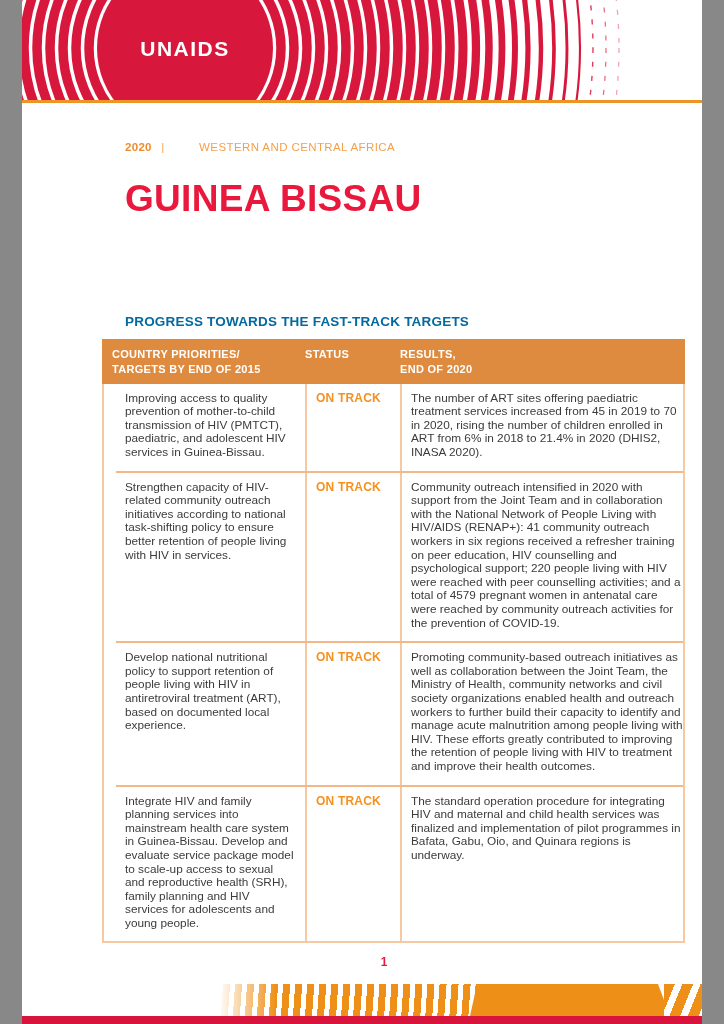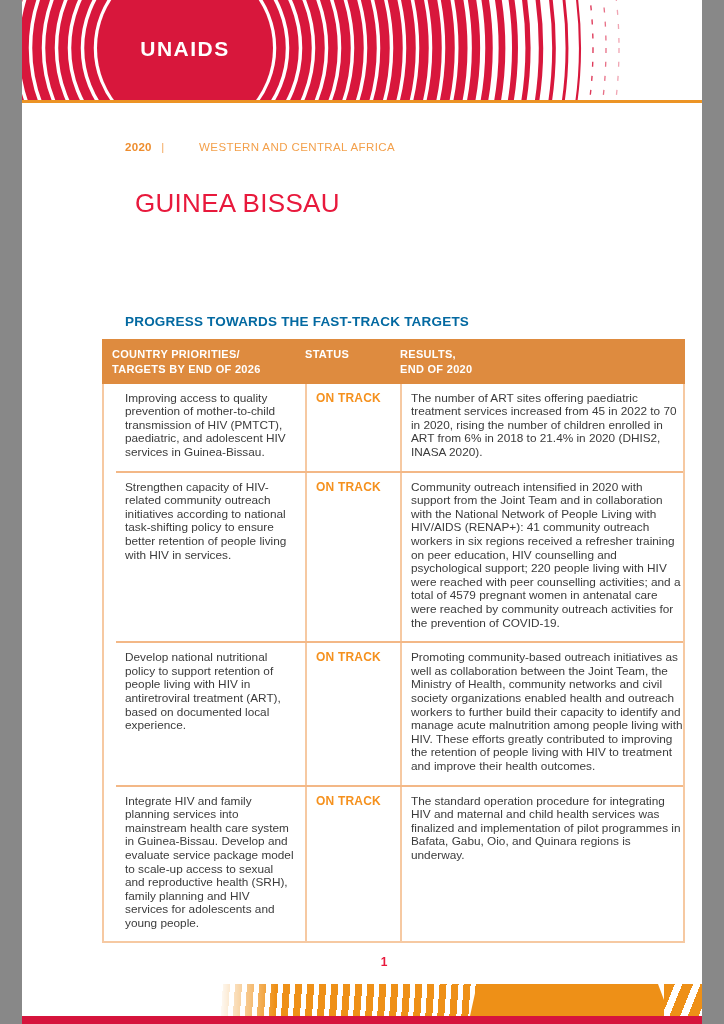--- a/index.html
+++ b/index.html
@@ -18,22 +18,22 @@
   }
   .orange-rule { position:absolute; top:100px; left:0; width:724px; height:3px; background:#EC9425; }
 
   
   .meta-line { position:absolute; left:103px; top:141px; font-size:11.5px; letter-spacing:0.3px; }
   .meta-year { color:#EE8D2E; font-weight:bold;text-align:right; }
   .meta-sep  { color:#F3A85C; margin:0 6px; }
   .meta-region { color:#F3A04B; font-weight:normal; letter-spacing:0.4px;margin-left:25px; }
 
   .doc-title {
-    position:absolute; left:101px; top:176px; margin:12px;
-    font-size:26px; font-weight:normal; color:#E8193C; letter-spacing:0.3px;
+    position:absolute; left:101px; top:176px; margin:2px;
+    font-size:37px; font-weight:bold; color:#E8193C; letter-spacing:0.3px;
   }
   .doc-subtitle {
     position:absolute; left:103px; top:221px;
     font-size:18px; font-style:italic; color:#E8193C;
   }
   .section-heading {
     position:absolute; left:103px; top:314px; margin:0;
     font-size:13.5px; font-weight:bold; color:#0369a1; letter-spacing:0.2px;
   }
 
@@ -125,30 +125,30 @@
     <span class="meta-region">WESTERN AND CENTRAL AFRICA</span>
   </div>
 
   <h1 class="doc-title">GUINEA BISSAU</h1>
 
   <h2 class="section-heading">PROGRESS TOWARDS THE FAST-TRACK TARGETS</h2>
 
   <div class="ft-table">
     <div class="ft-head">
       <div class="th">COUNTRY PRIORITIES/
-TARGETS BY END OF 2026</div>
+TARGETS BY END OF 2015</div>
       <div class="th">STATUS</div>
       <div class="th">RESULTS,
 END OF 2020</div>
     </div>
     <div class="ft-body">
       <div class="ft-row">
         <div class="cell cell-priority">Improving access to quality prevention of mother-to-child transmission of HIV (PMTCT), paediatric, and adolescent HIV services in Guinea-Bissau.</div>
         <div class="cell cell-status">ON TRACK</div>
-        <div class="cell cell-result">The number of ART sites offering paediatric treatment services increased from 45 in 2022 to 70 in 2020, rising the number of children enrolled in ART from 6% in 2018 to 21.4% in 2020 (DHIS2, INASA 2020).</div>
+        <div class="cell cell-result">The number of ART sites offering paediatric treatment services increased from 45 in 2019 to 70 in 2020, rising the number of children enrolled in ART from 6% in 2018 to 21.4% in 2020 (DHIS2, INASA 2020).</div>
       </div>
       <div class="ft-row">
         <div class="cell cell-priority">Strengthen capacity of HIV-related community outreach initiatives according to national task-shifting policy to ensure better retention of people living with HIV in services.</div>
         <div class="cell cell-status">ON TRACK</div>
         <div class="cell cell-result">Community outreach intensified in 2020 with support from the Joint Team and in collaboration with the National Network of People Living with HIV/AIDS (RENAP+): 41 community outreach workers in six regions received a refresher training on peer education, HIV counselling and psychological support; 220 people living with HIV were reached with peer counselling activities; and a total of 4579 pregnant women in antenatal care were reached by community outreach activities for the prevention of COVID-19.</div>
       </div>
       <div class="ft-row">
         <div class="cell cell-priority">Develop national nutritional policy to support retention of people living with HIV in antiretroviral treatment (ART), based on documented local experience.</div>
         <div class="cell cell-status">ON TRACK</div>
         <div class="cell cell-result">Promoting community-based outreach initiatives as well as collaboration between the Joint Team, the Ministry of Health, community networks and civil society organizations enabled health and outreach workers to further build their capacity to identify and manage acute malnutrition among people living with HIV. These efforts greatly contributed to improving the retention of people living with HIV to treatment and improve their health outcomes.</div>

